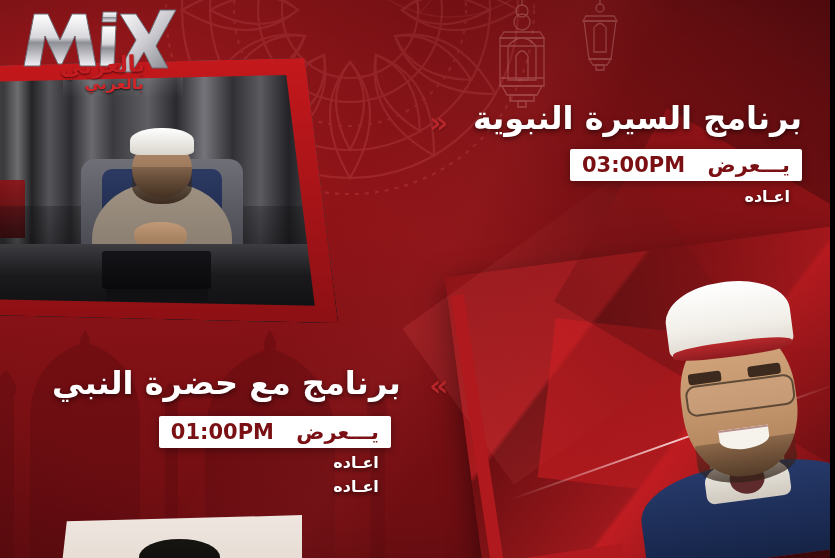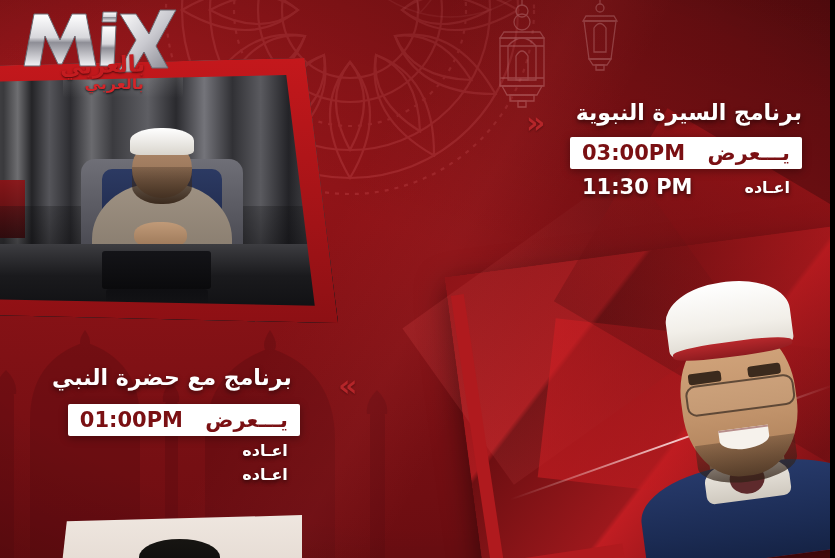--- a/index.html
+++ b/index.html
@@ -273,21 +273,21 @@
   .photo-b .hair{
     position:absolute;left:32%;top:52%;width:34%;height:70%;
     background:linear-gradient(180deg,#171512,#0d0c0a);
     border-radius:50% 50% 20% 20%;
   }
 
   
   .prog{position:absolute;z-index:35;direction:rtl;}
 
   .prog-title{
-    font-size:22px;
+    font-size:32px;
     font-weight:700;
     color:#ffffff;
     line-height:1.15;
     text-shadow:0 2px 5px rgba(0,0,0,.55);
     white-space:nowrap;
   }
 
   .chev{
     position:absolute;
     color:#b8262a;
@@ -329,21 +329,21 @@
 
   
   #prog-top{right:28px;top:100px;text-align:right;}
   #prog-top .prog-title{margin-bottom:12px;}
   #prog-top .chev{left:-44px;top:8px;}
   #prog-top .timebar{margin-left:auto;}
   #prog-top .rerun{margin-left:auto;}
 
   
   #prog-bottom{left:52px;top:365px;text-align:right;}
-  #prog-bottom .prog-title{margin-bottom:14px;margin-right:18px;}
+  #prog-bottom .prog-title{margin-bottom:14px;}
   #prog-bottom .chev{right:-48px;top:6px;transform:scaleX(-1);}
   #prog-bottom .timebar{margin-right:10px;}
   #prog-bottom .rerun{margin-right:10px;margin-top:5px;}
 </style>
 </head>
 <body>
 
 <div id="stage">
 
   <div class="bg-layer">
@@ -555,21 +555,20 @@
 
   <div class="prog" id="prog-top">
     <span class="chev">«</span>
     <div class="prog-title">برنامج السيرة النبوية</div>
     <div class="timebar">
       <span class="lbl">يـــعرض</span>
       <span class="val">03:00PM</span>
     </div>
     <div class="rerun">
       <span class="lbl">اعـاده</span>
-      <span class="val">11:30 PM</span>
     </div>
   </div>
 
   <div class="prog" id="prog-bottom">
     <span class="chev">«</span>
     <div class="prog-title">برنامج مع حضرة النبي</div>
     <div class="timebar">
       <span class="lbl">يـــعرض</span>
       <span class="val">01:00PM</span>
     </div>

